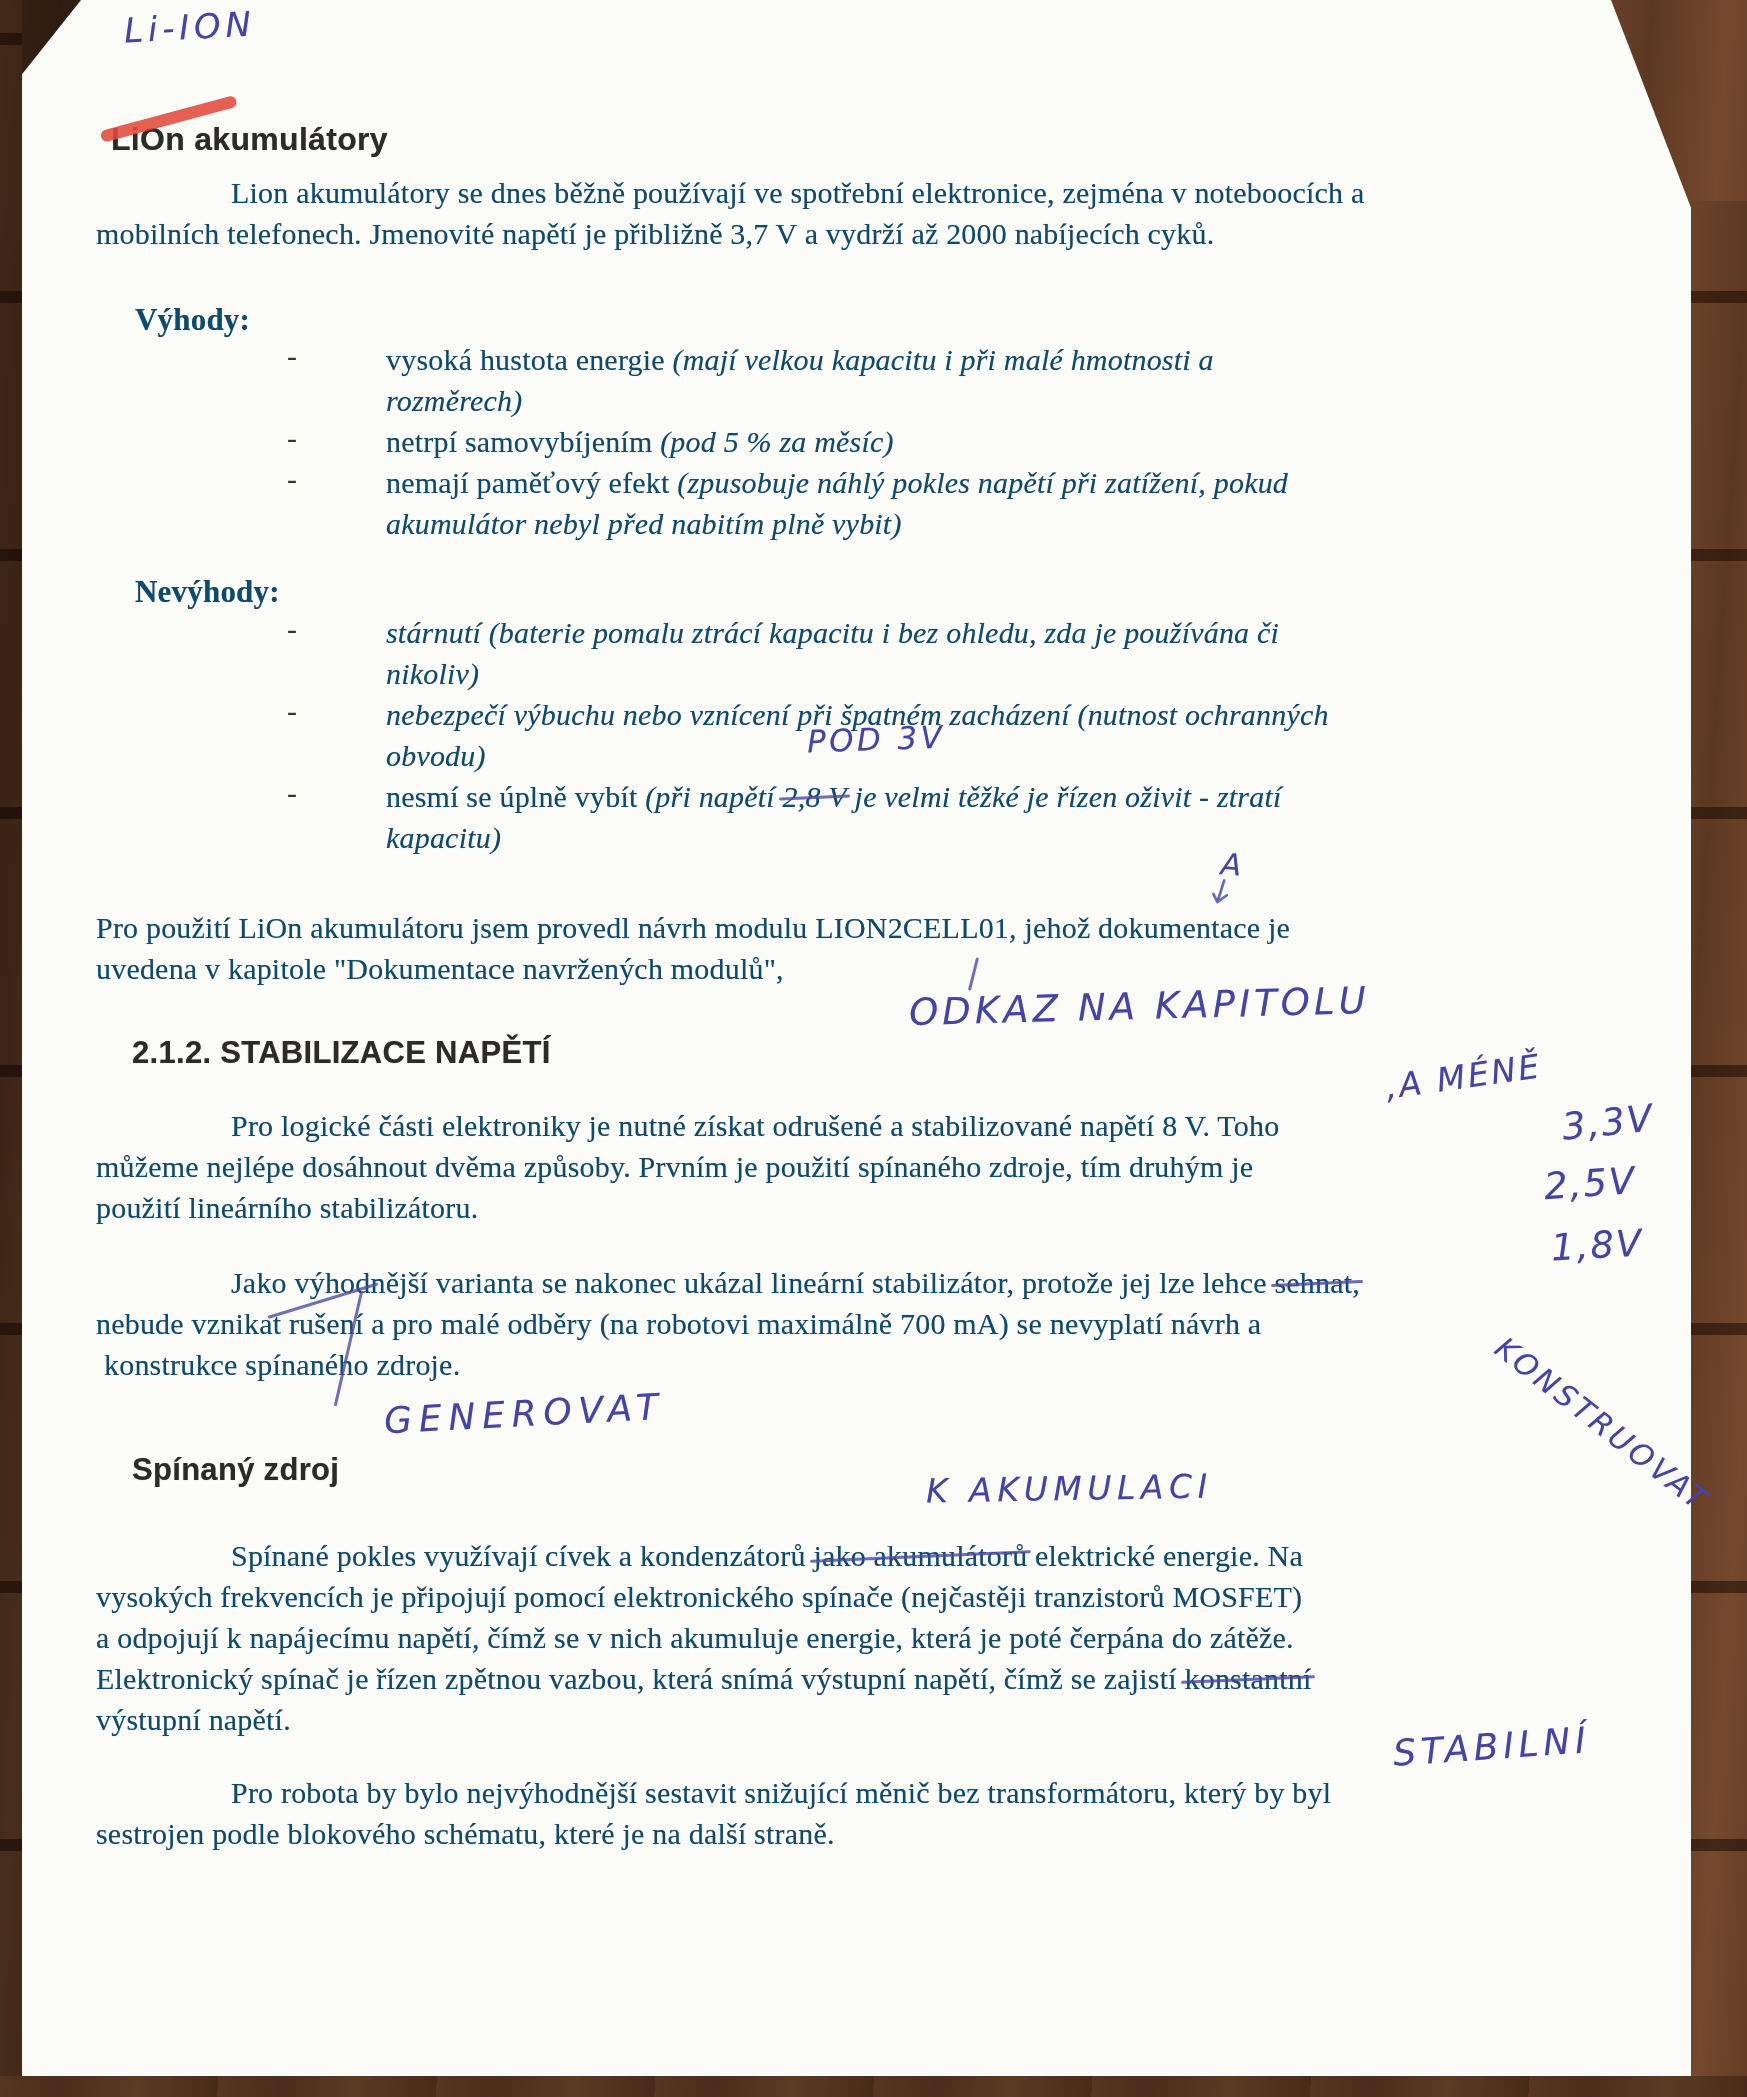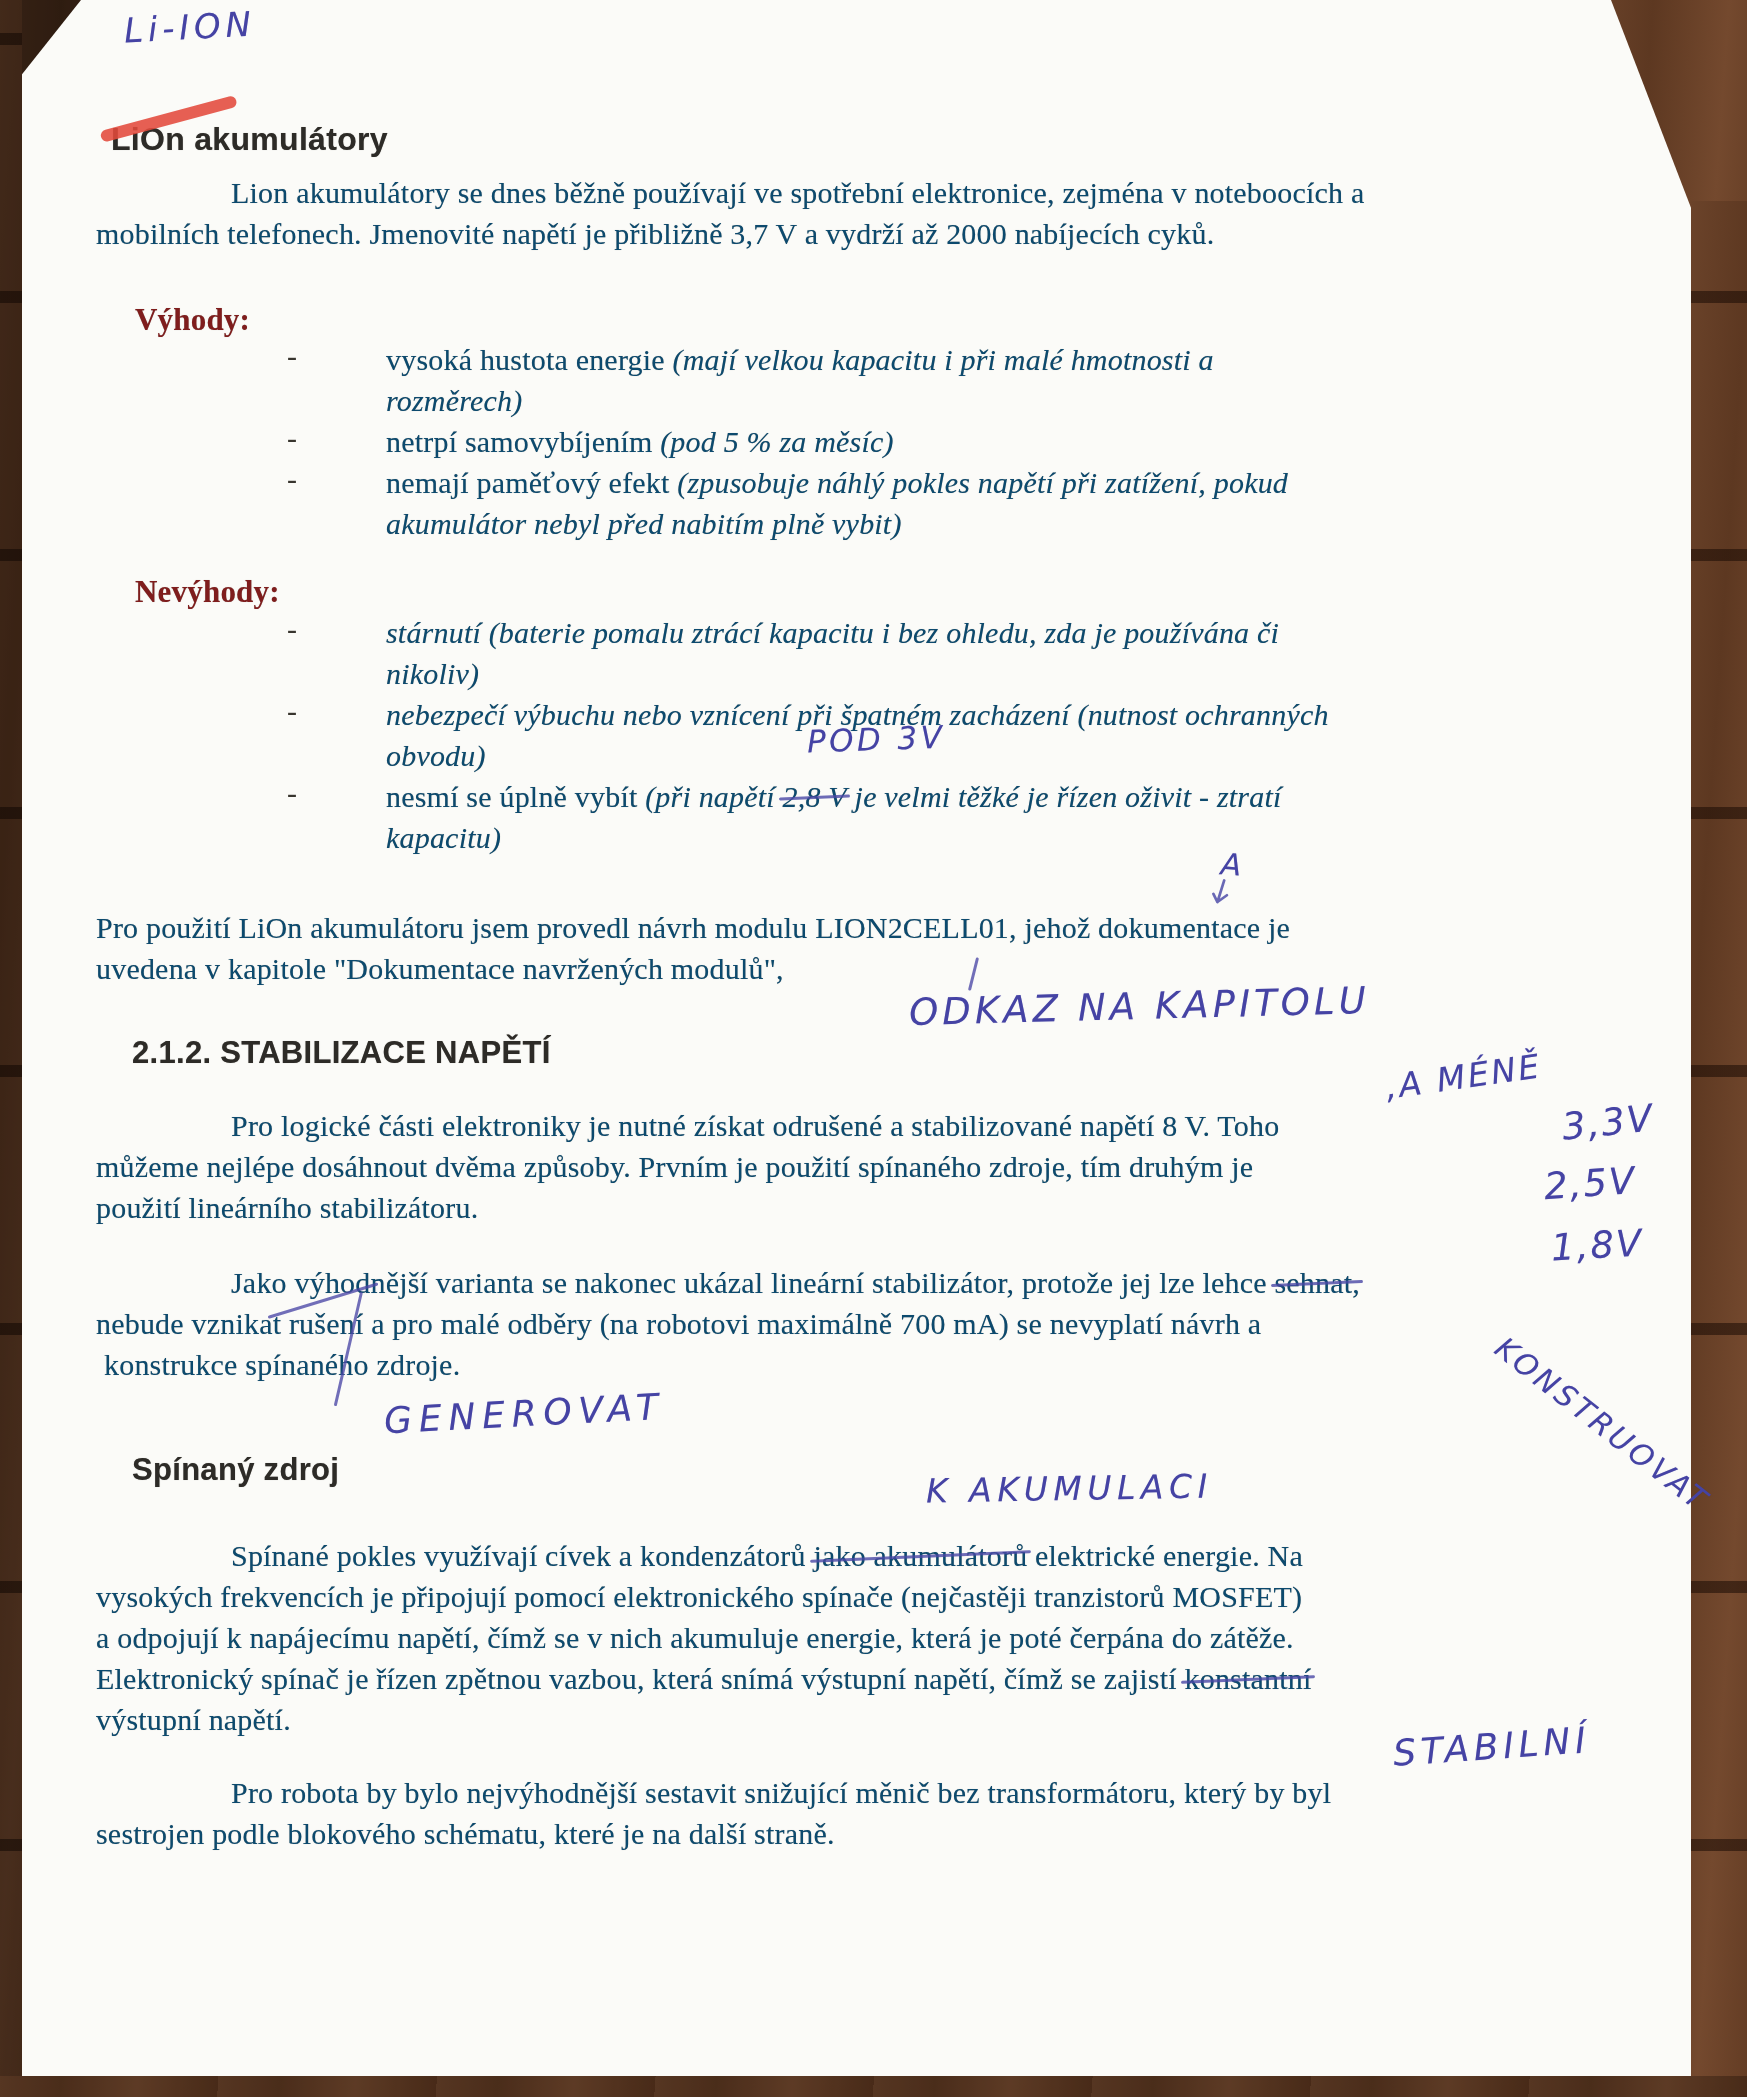--- a/index.html
+++ b/index.html
@@ -22,21 +22,21 @@
   #wood-tr{left:1592px;top:0;width:156px;height:213px;clip-path:polygon(19px 0,156px 0,156px 213px,101px 213px);}
   
   .ln{
     position:absolute;white-space:nowrap;
     font-family:"Liberation Serif", serif;
     font-size:30px;line-height:41px;color:#0c4a6e;
     letter-spacing:0.2px;
     text-shadow:0 0 0.7px rgba(70,62,50,.45);
   }
   .it{font-style:italic;}
-  .bserif{font-weight:bold;font-size:31px;color:#7f1d1d;}
+  .bserif{font-weight:bold;font-size:31px;color:#0c4a6e;}
   .hsans{
     position:absolute;white-space:nowrap;
     font-family:"Liberation Sans", sans-serif;
     font-weight:bold;color:#2d2b27;letter-spacing:0.3px;
     text-shadow:0 0 0.7px rgba(50,46,40,.5);
   }
   .dash{position:absolute;font-size:30px;color:#38352e;font-family:"Liberation Serif",serif;}
   
   .hand{
     position:absolute;white-space:nowrap;

